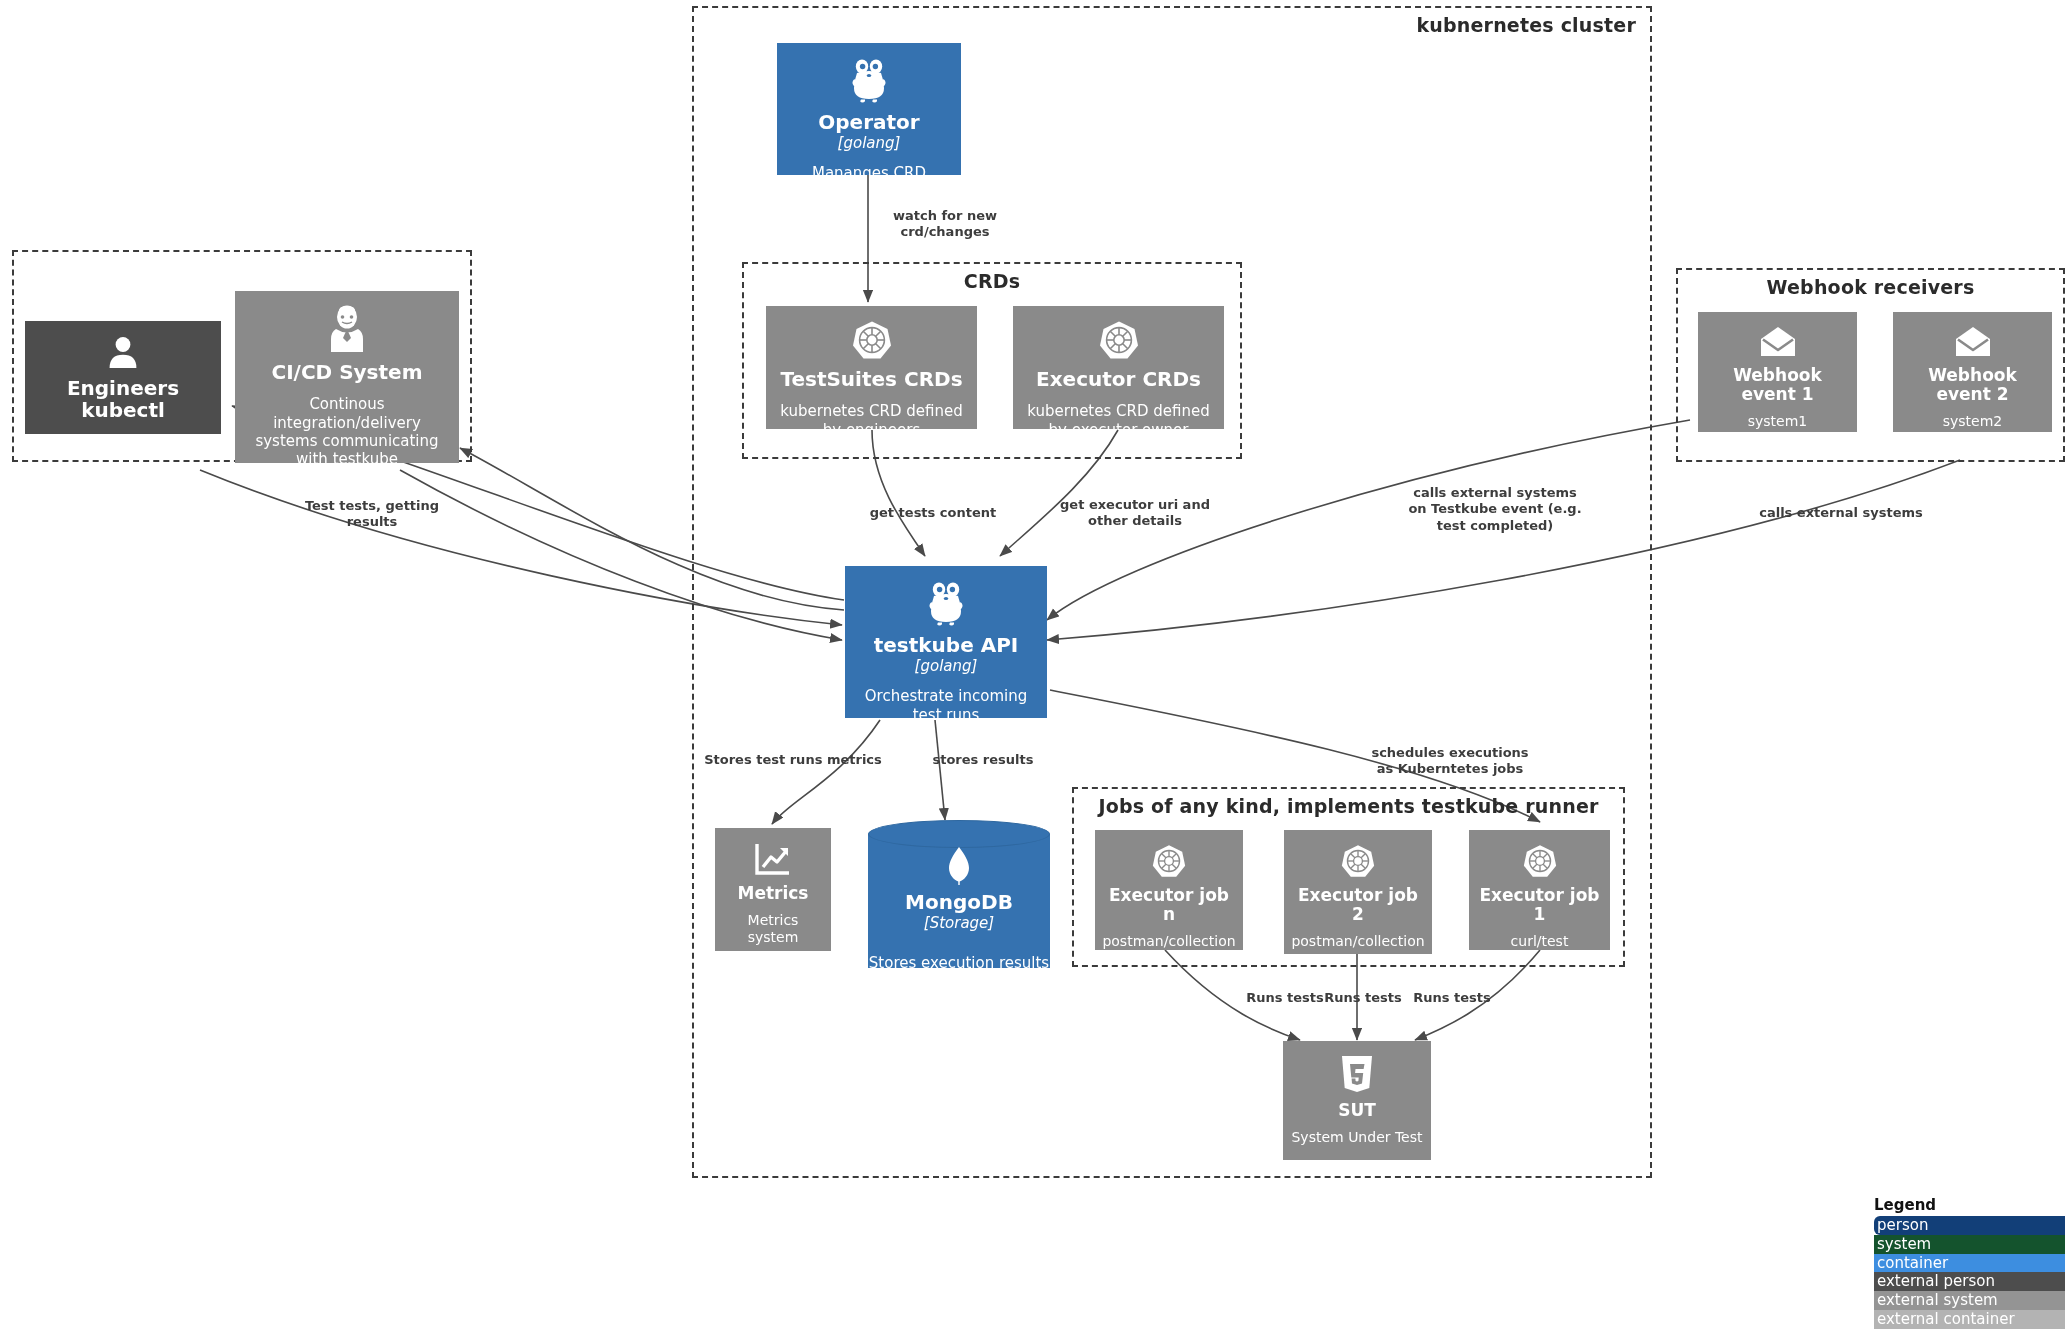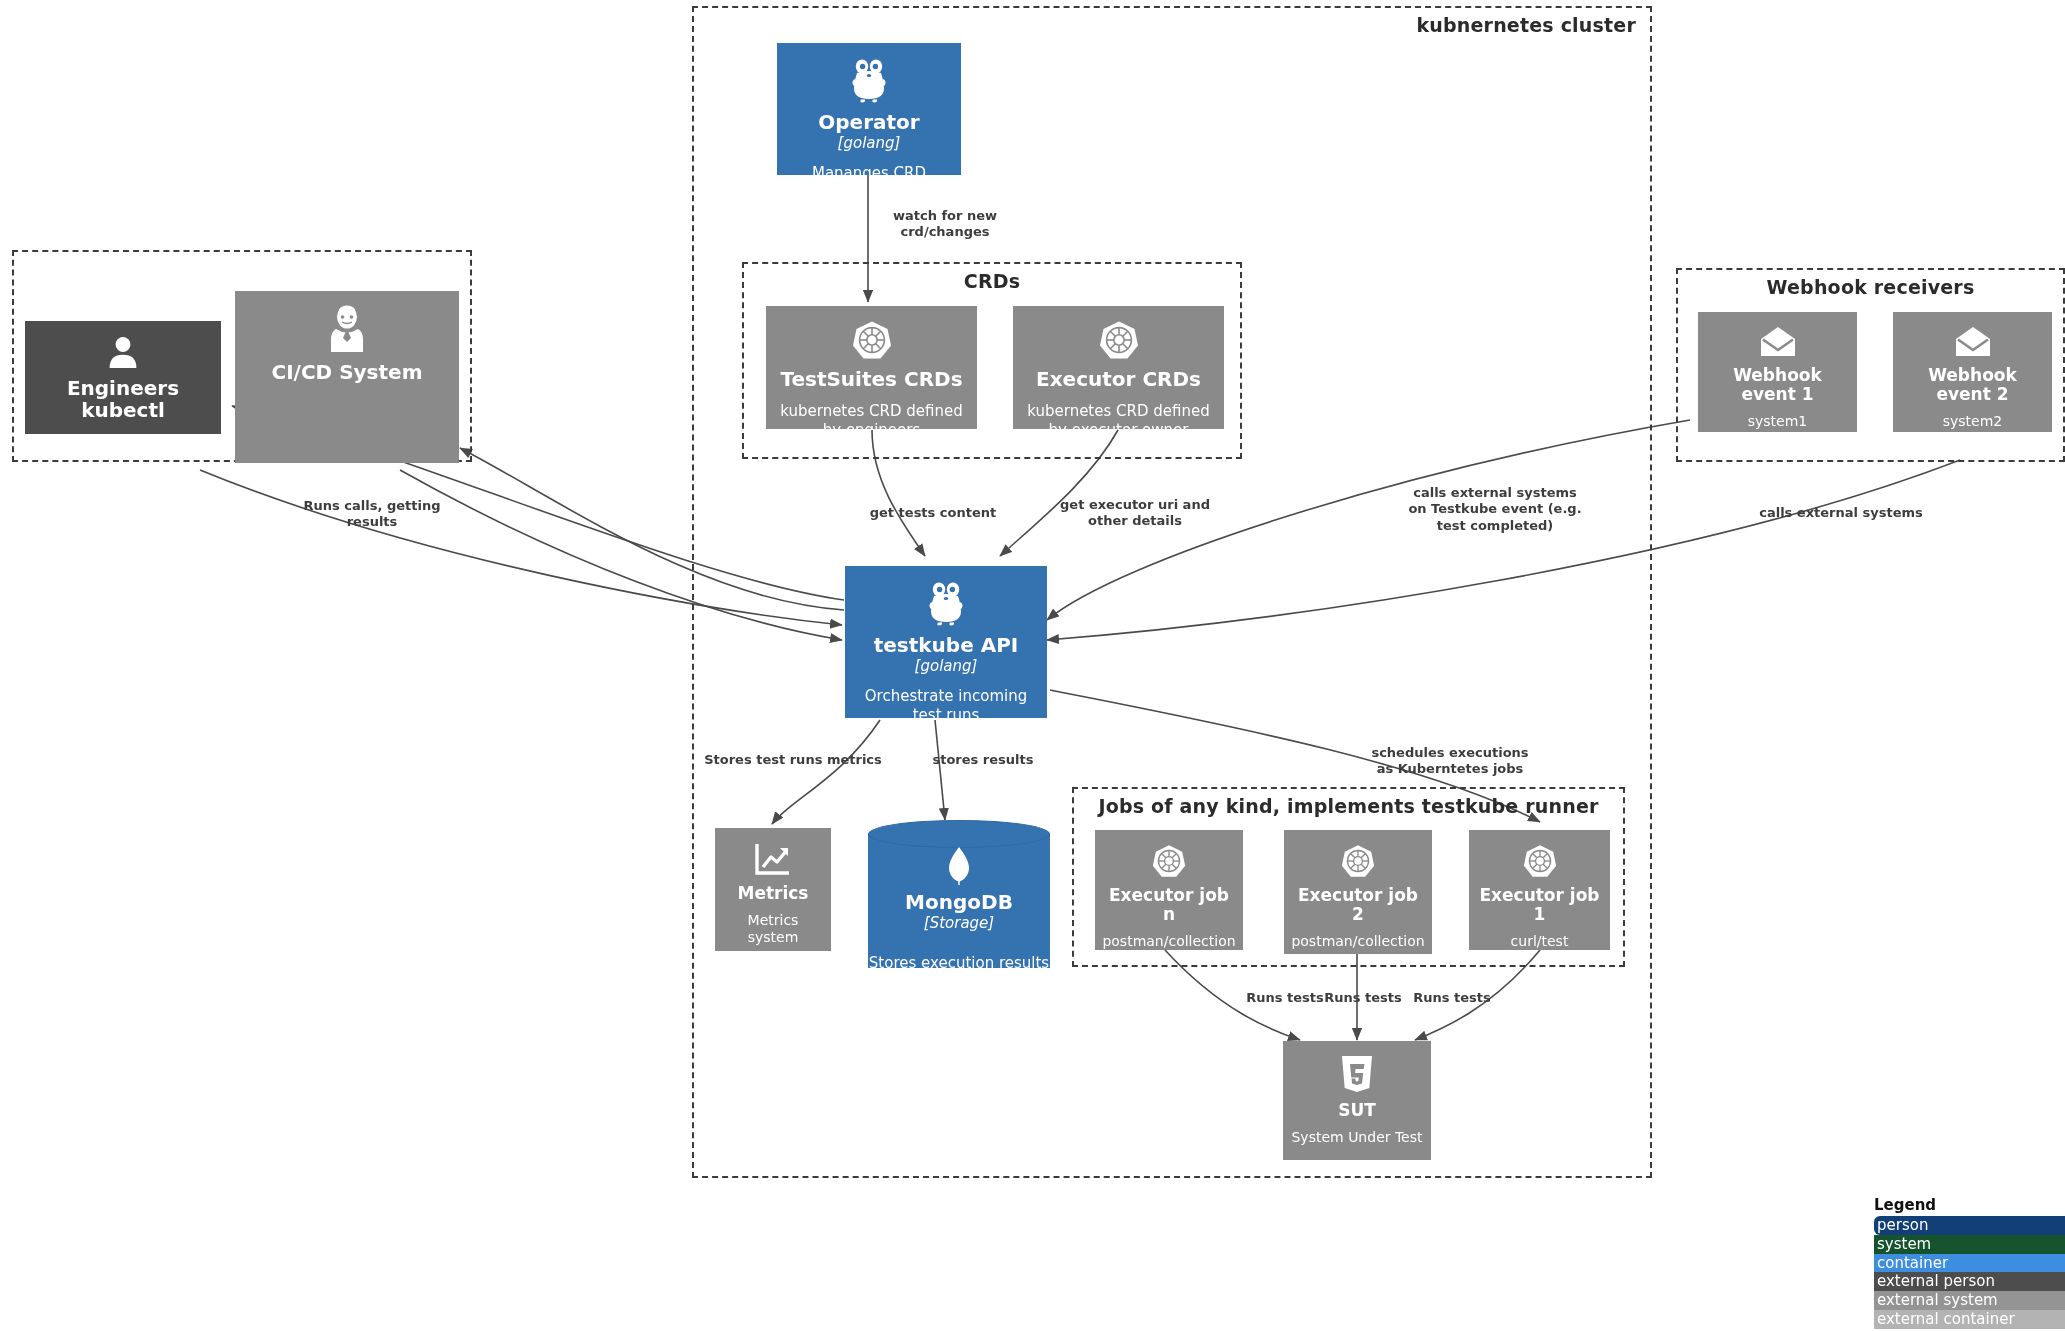--- a/index.html
+++ b/index.html
@@ -176,20 +176,21 @@
         <path d="M12 7 q8 -6 16 0 q1 -6 -8 -6 q-9 0 -8 6z" fill="#fff"></path>
         <circle cx="15.5" cy="12" r="1.8" fill="#8a8a8a"></circle>
         <circle cx="24.5" cy="12" r="1.8" fill="#8a8a8a"></circle>
         <path d="M15 17 q5 3 10 0" stroke="#8a8a8a" stroke-width="1.4" fill="none"></path>
         <path d="M9 24 q11 7 22 0 q5 3 5 10 l0 13 l-32 0 l0 -13 q0 -7 5 -10z" fill="#fff"></path>
         <path d="M20 24 l-4 9 l4 4 l4 -4 z" fill="#8a8a8a"></path>
         <rect x="16.5" y="24" width="7" height="3" fill="#8a8a8a"></rect>
       </svg>
     </span>
     <span class="nm">CI/CD System</span>
+    <span class="desc">Continous integration/delivery systems communicating with testkube</span>
   </div>
 
   <div class="node k-ext-system" style="left:766px;top:306px;width:211px;height:123px;">
     <span class="ico">
       <svg width="40" height="40" viewBox="0 0 40 40">
         <path d="M20 1.5 L35.5 9 L39 25.5 L28.5 38.5 L11.5 38.5 L1 25.5 L4.5 9 z" fill="#fff"></path>
         <g stroke="#8a8a8a" stroke-width="1.6" fill="none">
           <circle cx="20" cy="20" r="5.2"></circle>
           <circle cx="20" cy="20" r="12.4"></circle>
           <line x1="20" y1="7.6" x2="20" y2="14.8"></line>
@@ -371,21 +372,21 @@
         <path d="M4 13.5 L19 24 L34 13.5" stroke="#8a8a8a" stroke-width="2.6" fill="none" stroke-linejoin="round"></path>
       </svg>
     </span>
     <span class="nm">Webhook event 2</span>
     <span class="desc">system2</span>
   </div>
 
   <div class="elabel" style="left:855px;top:208px;width:180px;">watch for new
 crd/changes</div>
 
-  <div class="elabel" style="left:272px;top:498px;width:200px;">Runs calls, getting
+  <div class="elabel" style="left:272px;top:498px;width:200px;">Test tests, getting
 results</div>
 
   <div class="elabel" style="left:838px;top:505px;width:190px;">get tests content</div>
 
   <div class="elabel" style="left:1040px;top:497px;width:190px;">get executor uri and
 other details</div>
 
   <div class="elabel" style="left:1400px;top:485px;width:190px;">calls external systems
 on Testkube event (e.g.
 test completed)</div>

